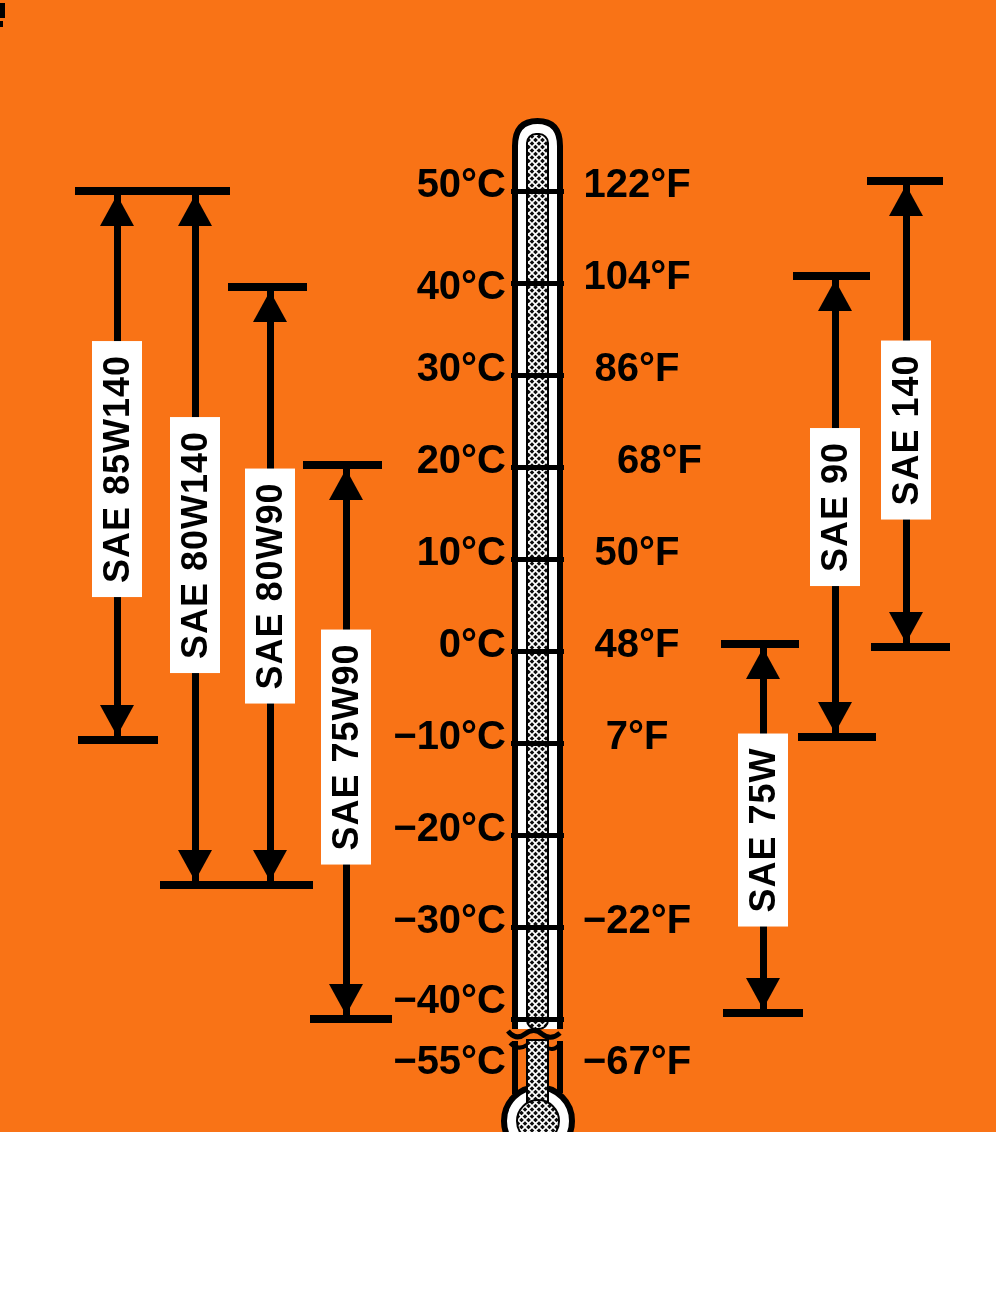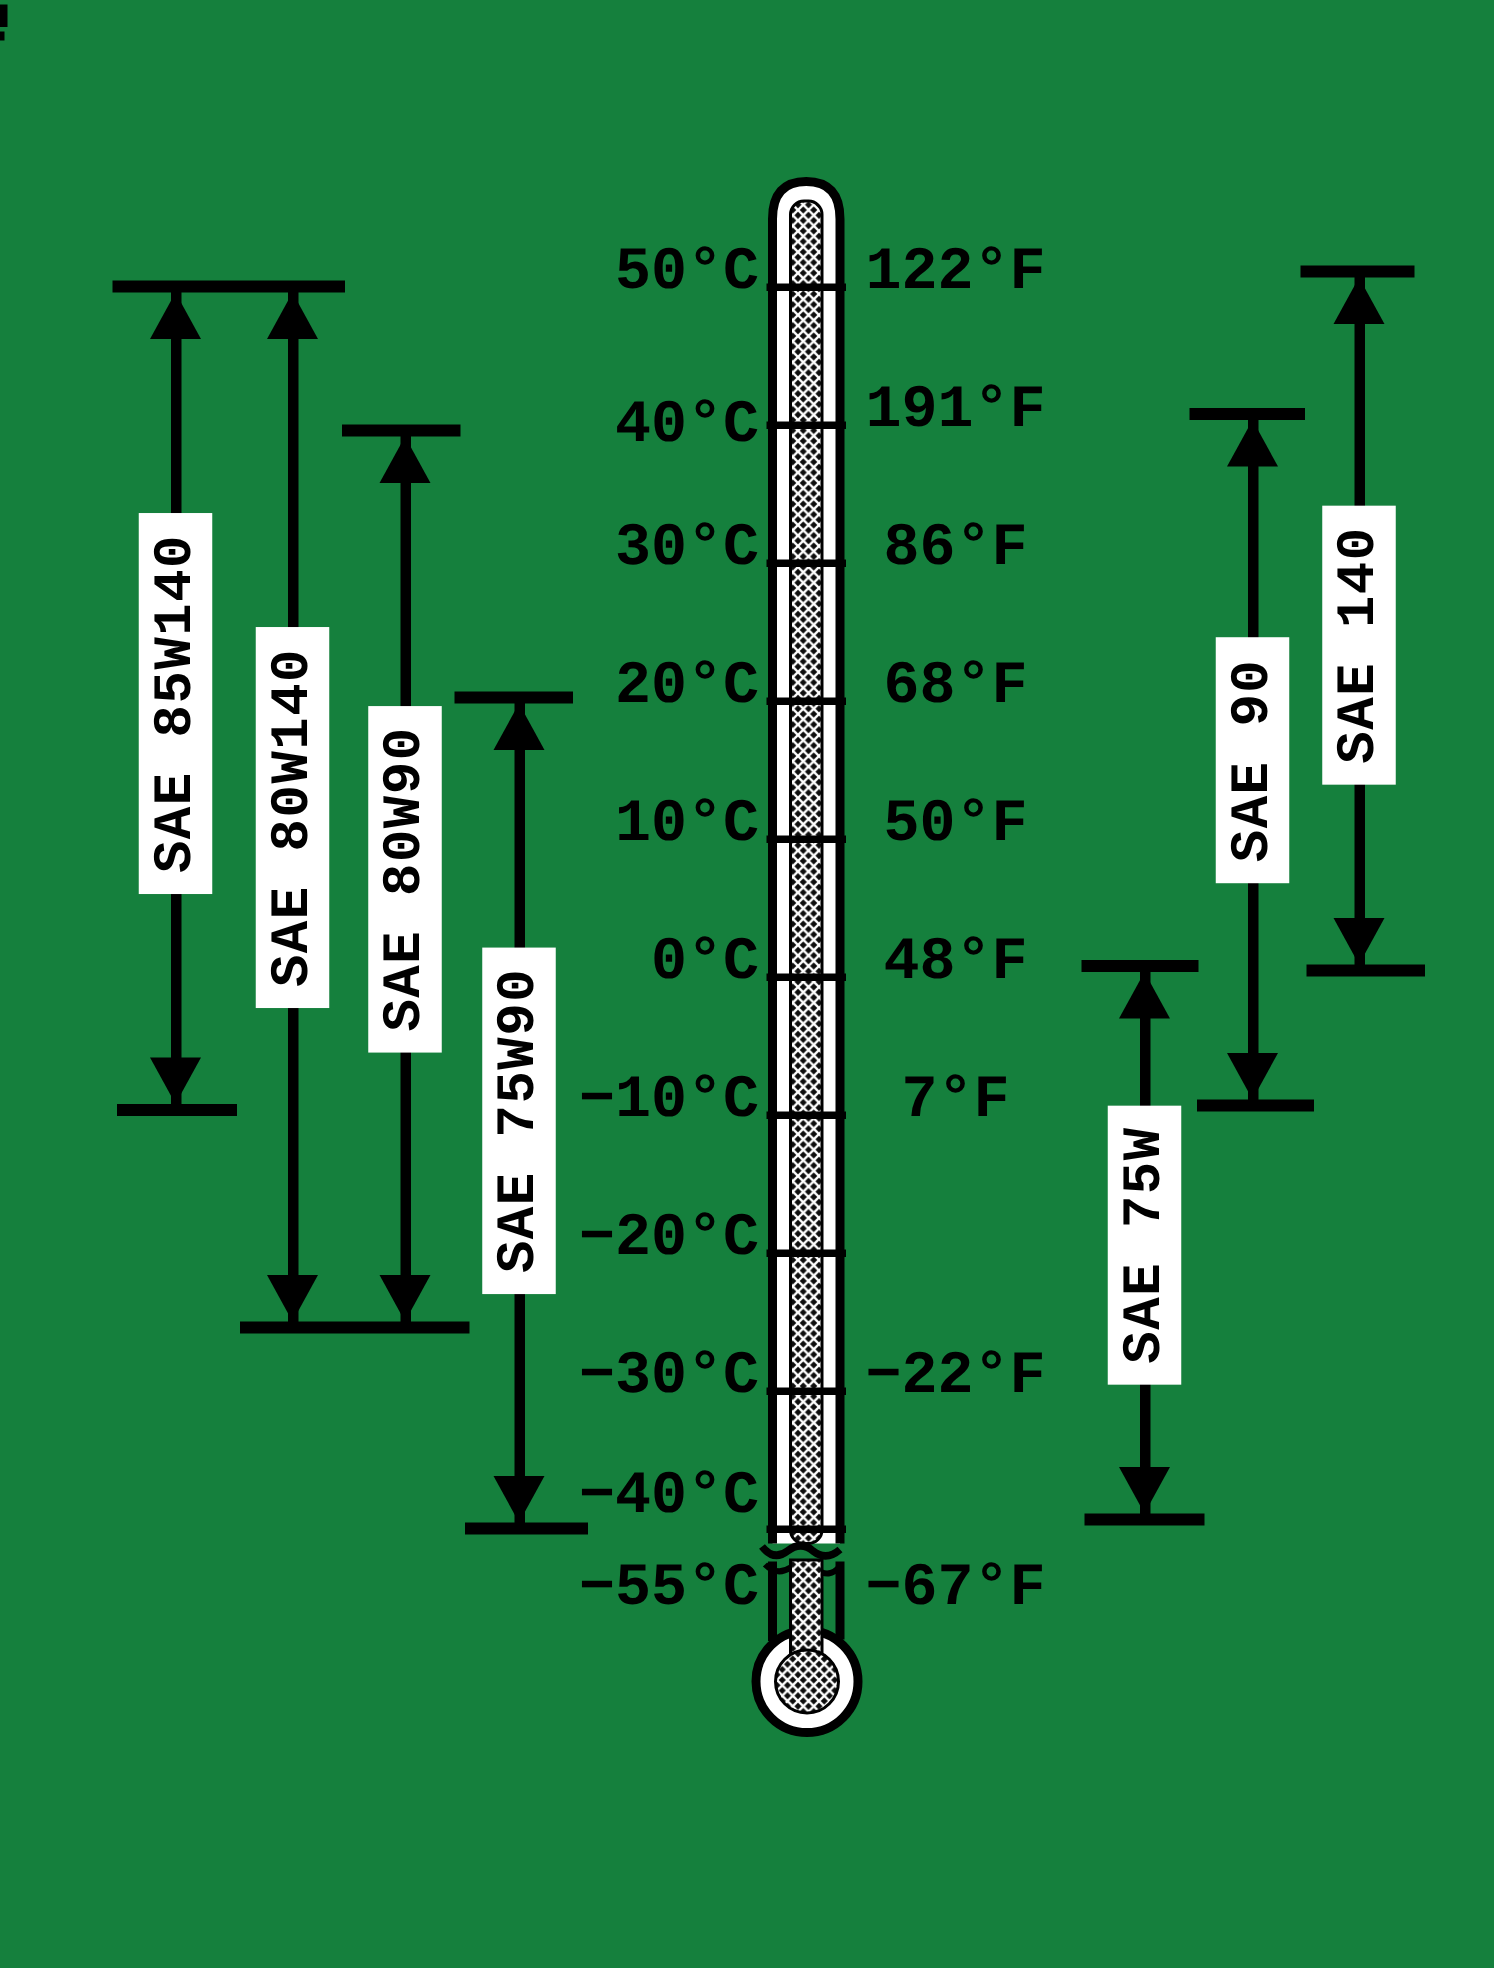--- a/index.html
+++ b/index.html
@@ -1,18 +1,18 @@
 <!DOCTYPE html>
 <html><head>
 <meta charset="utf-8">
 <style>
   html,body{margin:0;padding:0;background:#fff;}
   .canvas{
-    position:relative;width:996px;height:1312px;background:#15803d;overflow:hidden;
-    font-family:Liberation Mono, monospace;color:#000;
+    position:relative;width:996px;height:1132px;background:#f97316;overflow:hidden;
+    font-family:Liberation Sans, sans-serif;color:#000;
   }
   .layer{position:absolute;left:0;top:0;width:996px;height:1312px;}
   svg.thermo{position:absolute;left:0;top:0;pointer-events:none;}
   
   .tc,.tf{
     position:absolute;font-weight:700;font-size:40px;line-height:48px;height:48px;
     white-space:nowrap;letter-spacing:0;
   }
   .tc{text-align:right;}
   .tf{text-align:center;width:130px;left:572px;}
@@ -57,27 +57,27 @@
     <path d="M510 1043 q 8 8 17 2 q 9 -6 17 1 q 9 7 16 -2" fill="none" stroke="#000000" stroke-width="4"></path>
     <rect x="527" y="1040" width="21" height="70" fill="url(#stip)" stroke="#000000" stroke-width="2"></rect>
     <circle cx="538" cy="1121" r="21" fill="url(#stip)" stroke="#000000" stroke-width="2"></circle>
   </svg>
 
   <div class="layer" id="scale-layer">
       <div class="tc" style="right: 490px; top: 159px;">50°C</div>
       <div class="tf" style="top: 159px;">122°F</div>
       <div class="tick" style="top: 189px;"></div>
       <div class="tc" style="right: 490px; top: 261px;">40°C</div>
-      <div class="tf" style="top: 251px;">191°F</div>
+      <div class="tf" style="top: 251px;">104°F</div>
       <div class="tick" style="top: 281px;"></div>
       <div class="tc" style="right: 490px; top: 343px;">30°C</div>
       <div class="tf" style="top: 343px;">86°F</div>
       <div class="tick" style="top: 373px;"></div>
       <div class="tc" style="right: 490px; top: 435px;">20°C</div>
-      <div class="tf" style="top: 435px;">68°F</div>
+      <div class="tf" style="top: 435px; text-align: right;">68°F</div>
       <div class="tick" style="top: 465px;"></div>
       <div class="tc" style="right: 490px; top: 527px;">10°C</div>
       <div class="tf" style="top: 527px;">50°F</div>
       <div class="tick" style="top: 557px;"></div>
       <div class="tc" style="right: 490px; top: 619px;">0°C</div>
       <div class="tf" style="top: 619px;">48°F</div>
       <div class="tick" style="top: 649px;"></div>
       <div class="tc" style="right: 490px; top: 711px;">−10°C</div>
       <div class="tf" style="top: 711px;">7°F</div>
       <div class="tick" style="top: 741px;"></div>

